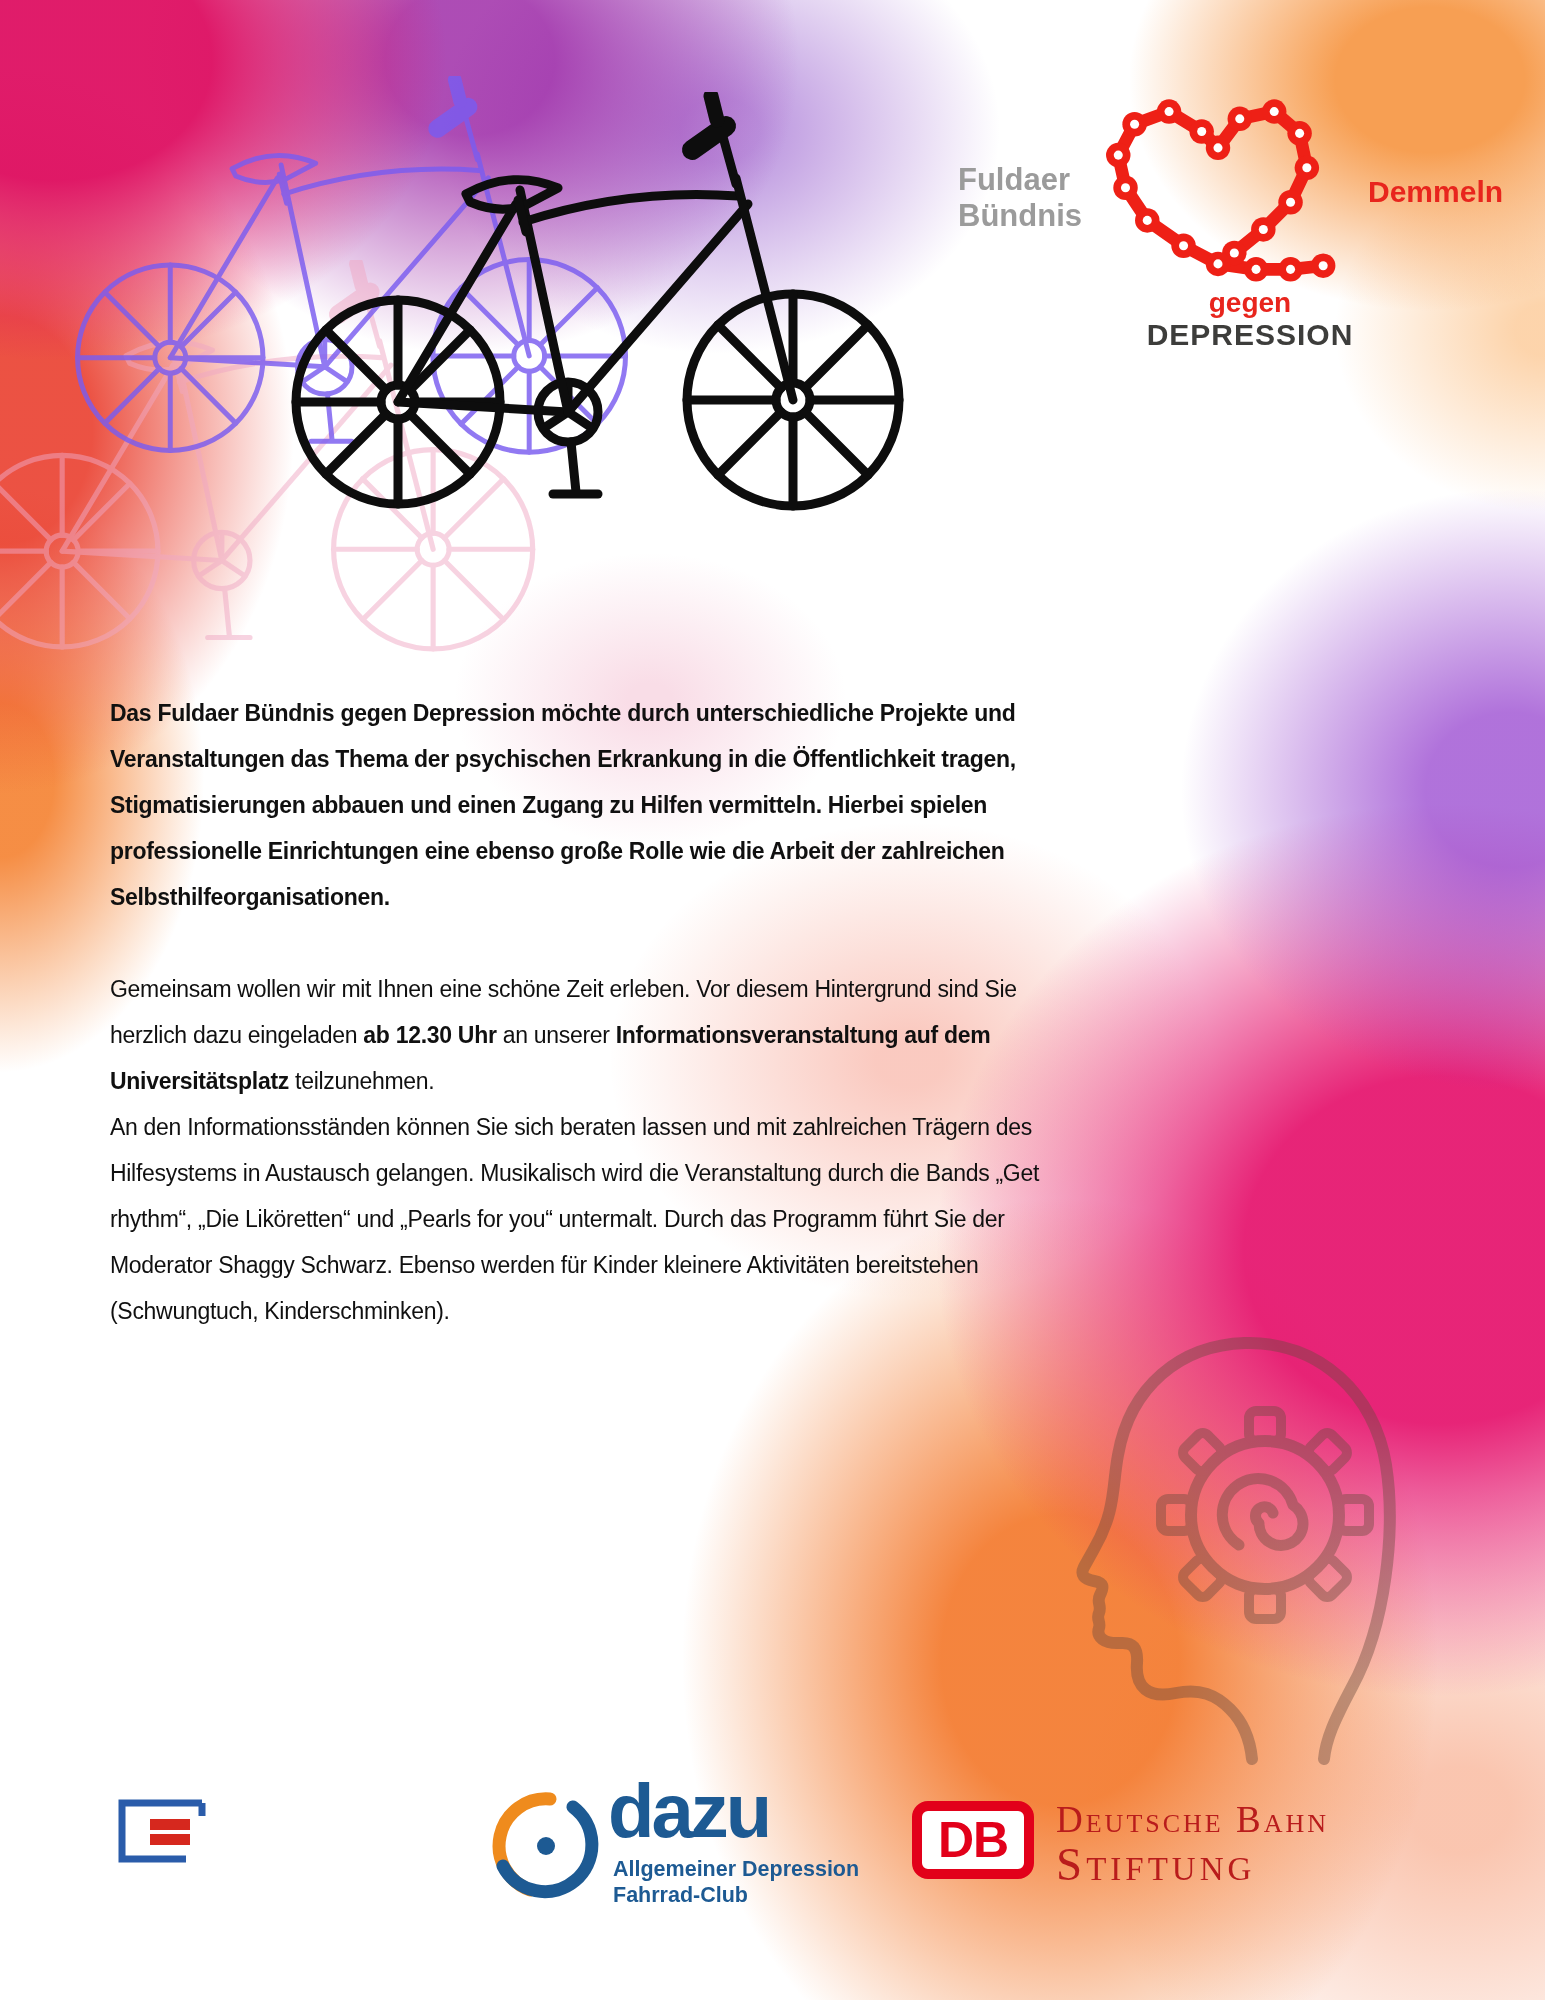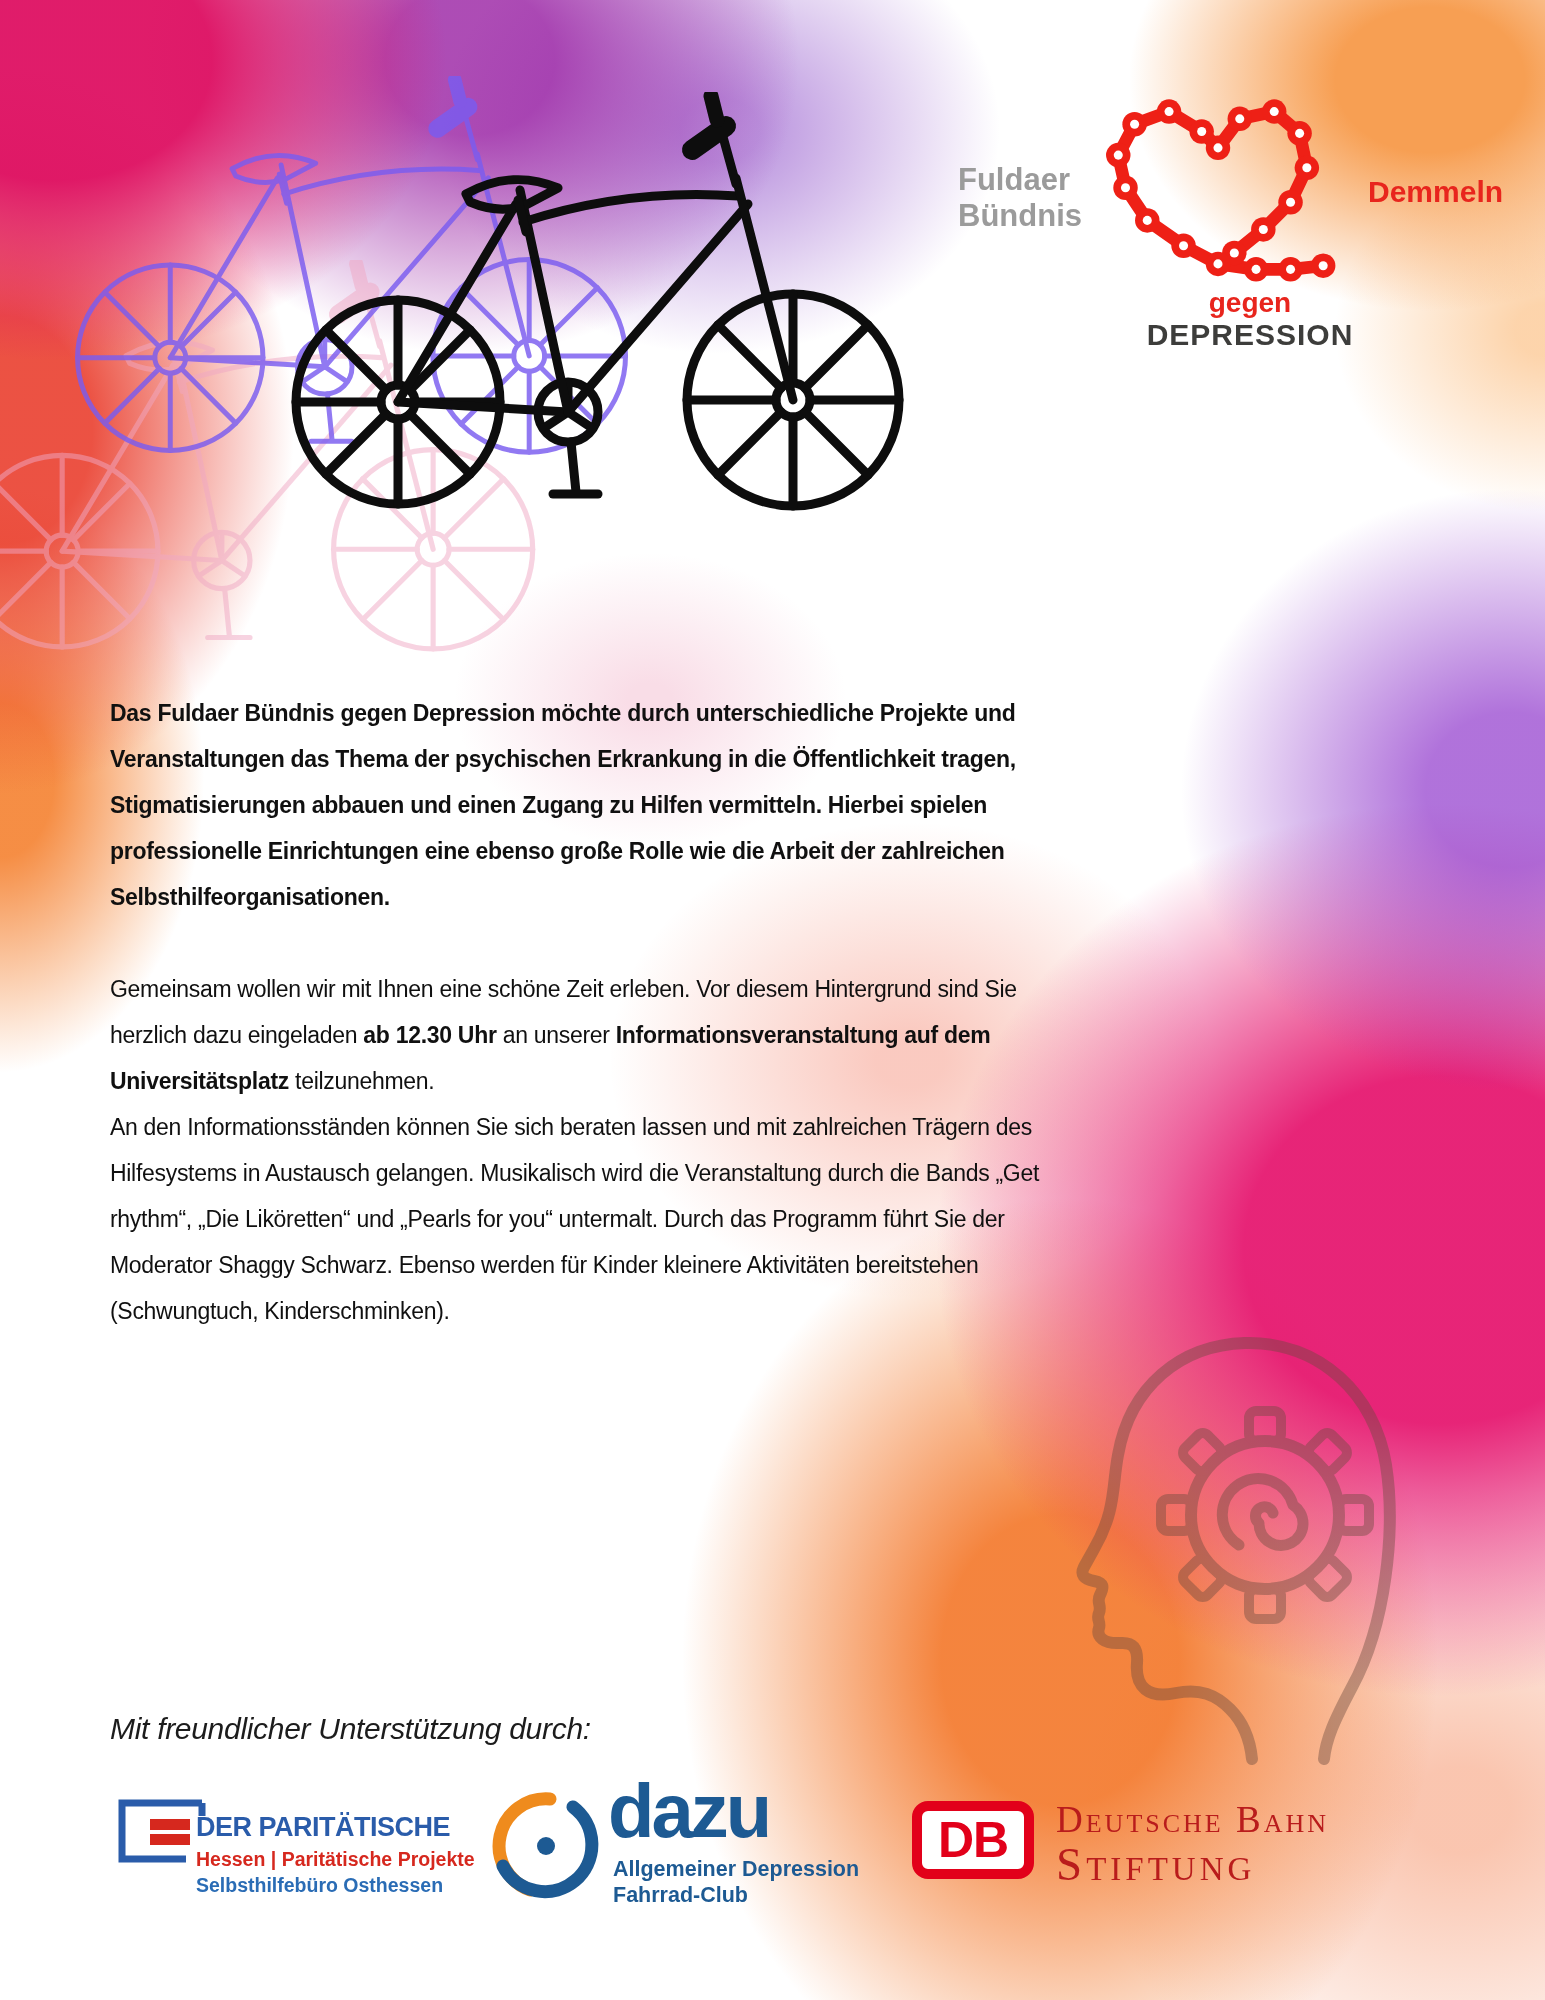--- a/index.html
+++ b/index.html
@@ -237,32 +237,26 @@
       <path stroke-width="11" d="M8,-2 a9,9 0 1 0 -14,10 a22,22 0 1 0 34,-18 a36,36 0 1 0 -54,40"></path>
     </g>
   </svg>
 
   <div class="content">
     <p class="intro">Das Fuldaer Bündnis gegen Depression möchte durch unterschiedliche Projekte und Veranstaltungen das Thema der psychischen Erkrankung in die Öffentlichkeit tragen, Stigmatisierungen abbauen und einen Zugang zu Hilfen vermitteln. Hierbei spielen professionelle Einrichtungen eine ebenso große Rolle wie die Arbeit der zahlreichen Selbsthilfeorganisationen.</p>
     <p class="invite"><span>Gemeinsam wollen wir mit Ihnen eine schöne Zeit erleben. Vor diesem Hintergrund sind Sie herzlich dazu eingeladen </span><b>ab 12.30 Uhr</b><span> an unserer </span><b>Informationsveranstaltung auf dem Universitätsplatz</b><span> teilzunehmen.</span></p>
     <p class="details">An den Informationsständen können Sie sich beraten lassen und mit zahlreichen Trägern des Hilfesystems in Austausch gelangen. Musikalisch wird die Veranstaltung durch die Bands „Get rhythm“, „Die Liköretten“ und „Pearls for you“ untermalt. Durch das Programm führt Sie der Moderator Shaggy Schwarz. Ebenso werden für Kinder kleinere Aktivitäten bereitstehen (Schwungtuch, Kinderschminken).</p>
   </div>
 
-  <div class="supporters">Mit freundlicher Unterstützung durch:</div>
 
   <svg class="pari-bracket" viewBox="0 0 92 64">
     <path d="M86,4 L86,17 M86,4 L6,4 L6,60 L70,60" stroke="#2a5caa" stroke-width="7" fill="none"></path>
     <rect x="34" y="20" width="40" height="11" fill="#d6281e"></rect>
     <rect x="34" y="35" width="40" height="11" fill="#d6281e"></rect>
   </svg>
-  <div class="sponsor pari-text" style="position:absolute;">
-    <div class="pari-name">DER PARITÄTISCHE</div>
-    <div class="pari-l2">Hessen | Paritätische Projekte</div>
-    <div class="pari-l3">Selbsthilfebüro Osthessen</div>
-  </div>
 
   <svg class="adfc-wheel" viewBox="0 0 118 122">
     <path d="M62,15 A47,47 0 0 0 42,106" stroke="#ef8b1d" stroke-width="13" fill="none" stroke-linecap="round"></path>
     <path d="M85,23 A47,47 0 1 1 15,82" stroke="#1d5a93" stroke-width="13" fill="none" stroke-linecap="round"></path>
     <circle cx="58" cy="62" r="9" fill="#1d5a93"></circle>
   </svg>
   <div class="sponsor adfc-name">dazu</div>
   <div class="sponsor adfc-sub">
     <div>Allgemeiner Depression</div>
     <div>Fahrrad-Club</div>

